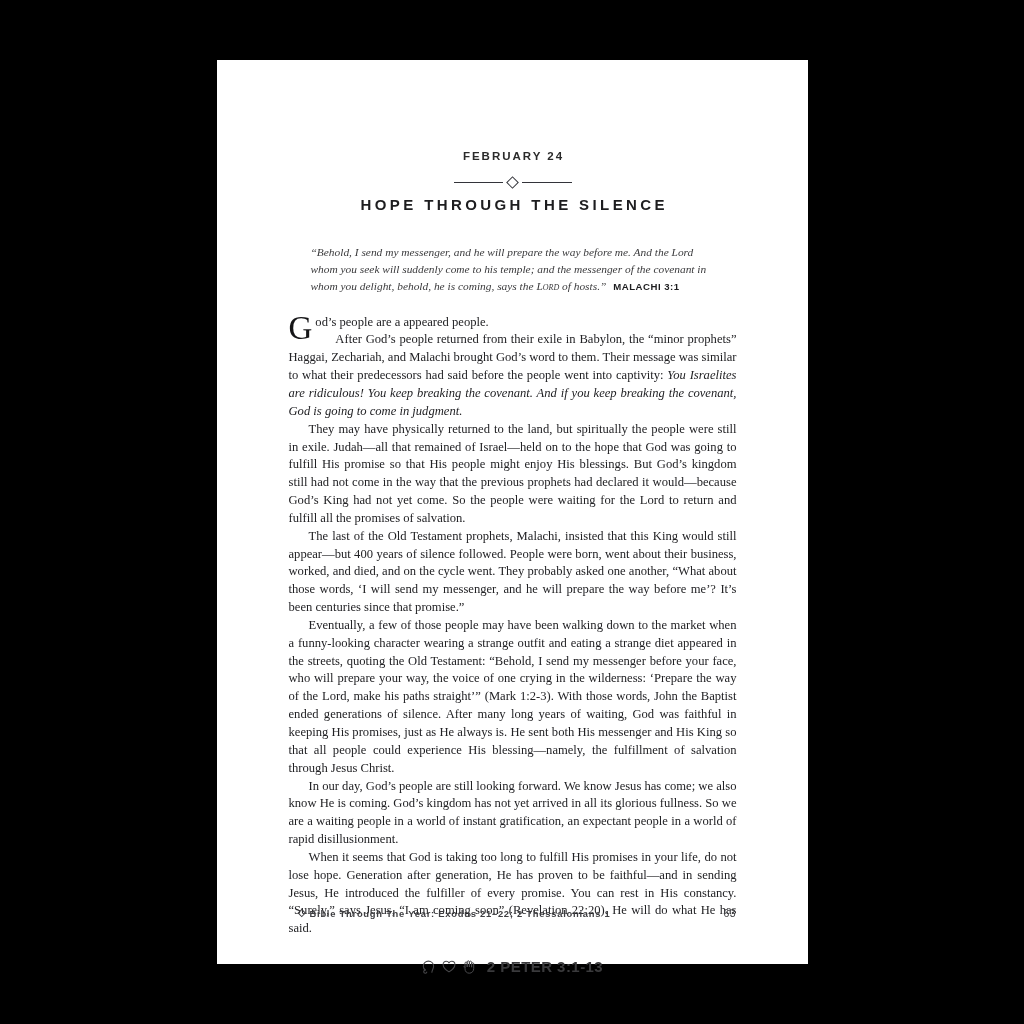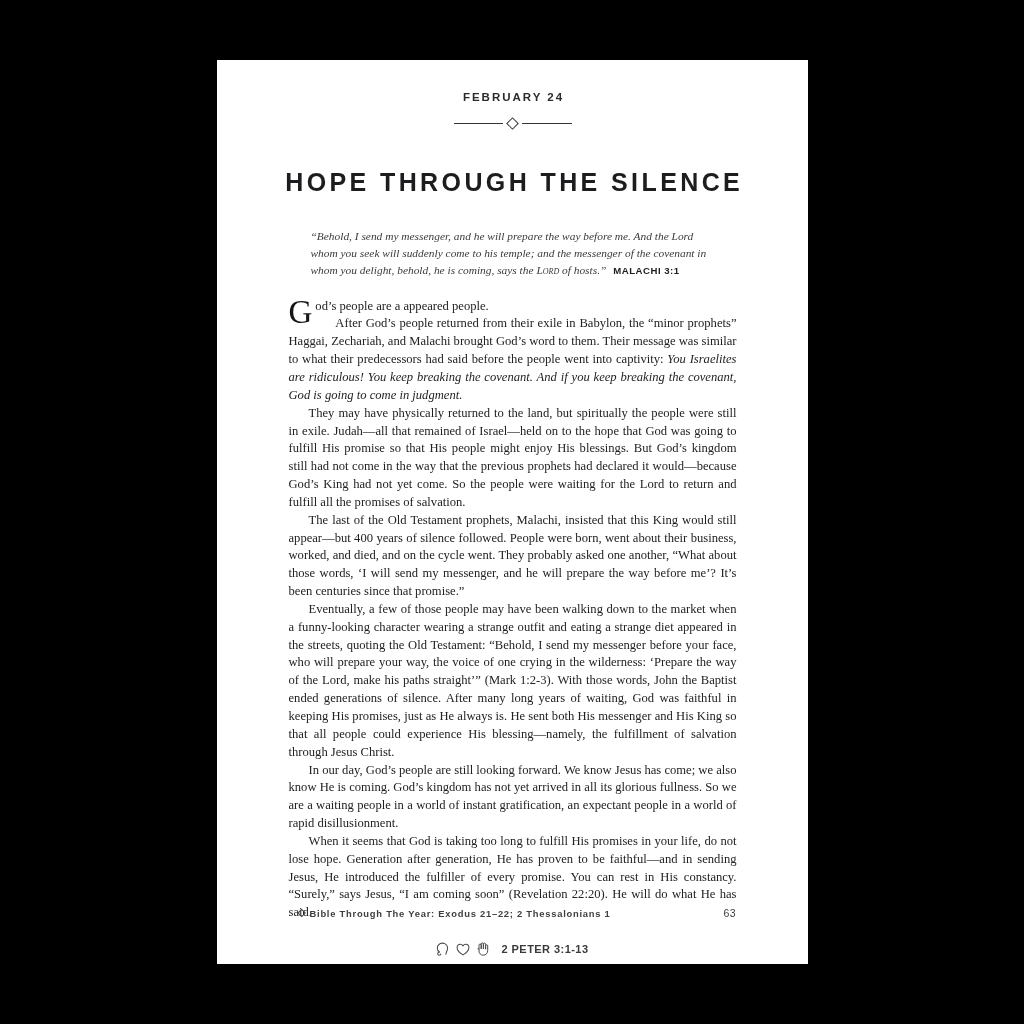--- a/index.html
+++ b/index.html
@@ -20,21 +20,21 @@
     top: 60px;
     width: 591px;
     height: 904px;
     background: #ffffff;
     box-sizing: border-box;
   }
 
   
   .date-line {
     margin: 0;
-    padding-top: 31px;
+    padding-top: 90px;
     text-align: center;
     font-family: "Liberation Sans", sans-serif;
     font-weight: bold;
     font-size: 11.5px;
     letter-spacing: 2.0px;
     color: #2b2b2b;
     text-indent: 2.0px;
   }
 
   .ornament {
@@ -53,25 +53,25 @@
   .orn-diamond {
     width: 9px;
     height: 9px;
     margin: 0 5px;
     border: 1.1px solid #33343a;
     transform: rotate(45deg);
     box-sizing: border-box;
   }
 
   .devo-title {
-    margin: 37px 0 0;
+    margin: 6px 0 0;
     text-align: center;
     font-family: "Liberation Sans", sans-serif;
     font-weight: bold;
-    font-size: 25px;
+    font-size: 15px;
     letter-spacing: 3.4px;
     color: #1d1d1f;
     text-indent: 3.4px;
   }
 
   
   .epigraph {
     margin: 31px auto 0;
     width: 404px;
     font-family: "Liberation Serif", serif;
@@ -133,21 +133,21 @@
     align-items: center;
     justify-content: center;
     gap: 7px;
   }
   .reflect-row svg {
     display: block;
   }
   .reflect-ref {
     font-family: "Liberation Sans", sans-serif;
     font-weight: bold;
-    font-size: 11px;
+    font-size: 15px;
     letter-spacing: 0.45px;
     color: #3a3a3c;
     margin-left: 5px;
   }
 
   
   #footer {
     position: absolute;
     left: 82px;
     right: 72px;

